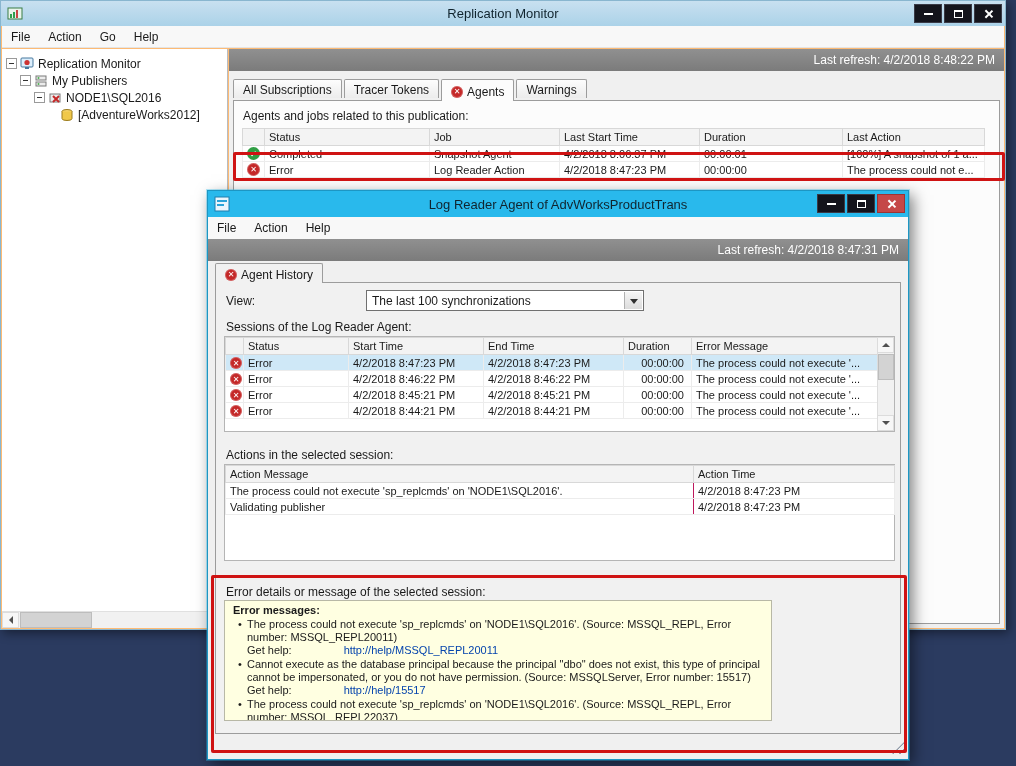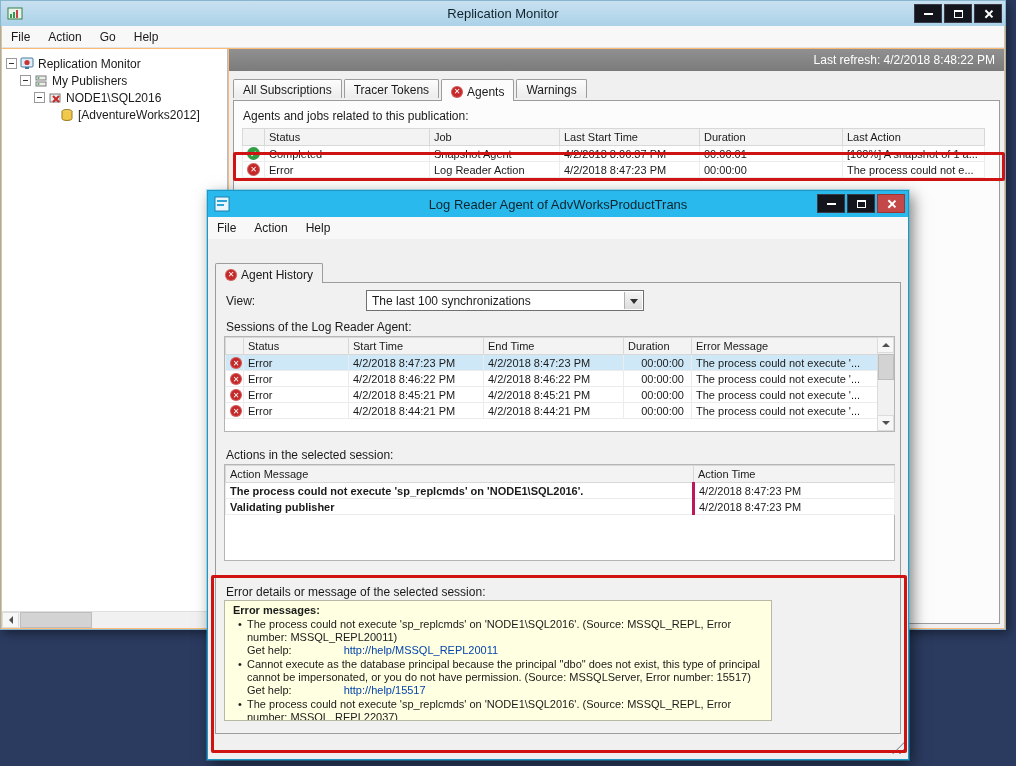--- a/index.html
+++ b/index.html
@@ -94,21 +94,21 @@
   .main-grid .c3{width:140px}.main-grid .c4{width:143px}.main-grid .c5{width:142px}
   .sess-grid { width:652px; }
   .sess-grid .c-ic{width:18px}.sess-grid .c1{width:105px}.sess-grid .c2{width:135px}
   .sess-grid .c3{width:140px}.sess-grid .c4{width:68px}.sess-grid .c5{width:186px}
   .sess-grid td.dur { text-align:right; padding-right:7px; }
   .sess-grid tr.selrow td { background:#cfe8f7; }
   .box { background:#fff; border:1px solid #b5b5b5; }
   .act-grid { width:669px; }
   .act-grid .c1{width:468px}.act-grid .c2{width:201px}
   .act-grid td { border:none; border-bottom:1px solid #f0f0f0; height:19px; }
-  .act-grid td:first-child { border-right:3px solid #be185d;font-weight:bold; }
+  .act-grid td:first-child { border-right:1px solid #be185d; }
 
   
   .st-ico { display:inline-block; width:13px; height:13px; border-radius:50%; position:relative; vertical-align:middle; flex:none; }
   .st-ico::before { position:absolute; inset:0; display:flex; align-items:center; justify-content:center;
                     color:#fff; font-weight:700; font-family:"DejaVu Sans",sans-serif; }
   .st-ico.err { background:#c42828; box-shadow:inset 0 0 0 1px rgba(255,255,255,.25); }
   .st-ico.err::before { content:"✕"; font-size:8px; }
   .st-ico.ok { background:#2f9e44; }
   .st-ico.ok::before { content:"✓"; font-size:9px; }
   .st-ico.sm { width:12px; height:12px; }
@@ -322,20 +322,23 @@
           </span>
       </span>
     </div>
 
     <div class="abs menubar dlg-menubar">
       <span class="menu-item">File</span>
       <span class="menu-item">Action</span>
       <span class="menu-item">Help</span>
     </div>
 
+    <div class="abs refresh-bar dlg-refresh">
+      <span>Last refresh: 4/2/2018 8:47:31 PM</span>
+    </div>
 
     <div class="tabstrip dlg-tabstrip">
       <div class="tab sel">
         <span class="st-ico err sm"></span>
         <span>Agent History</span>
       </div>
     </div>
 
     <div class="dlg-tabpage">
 

